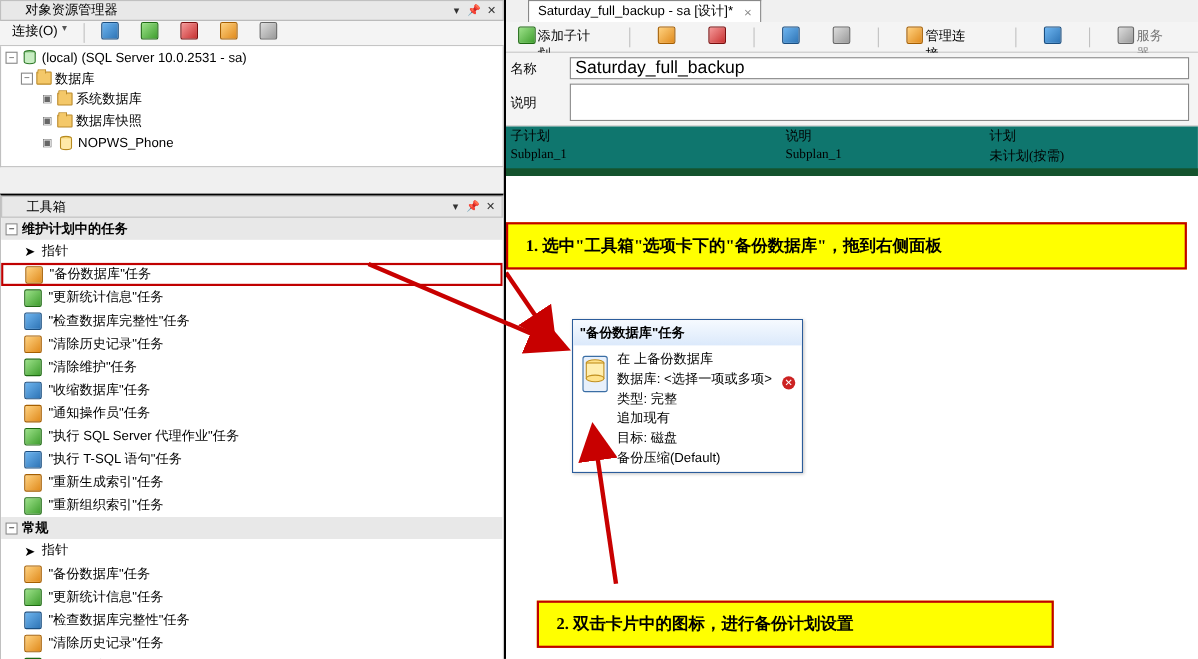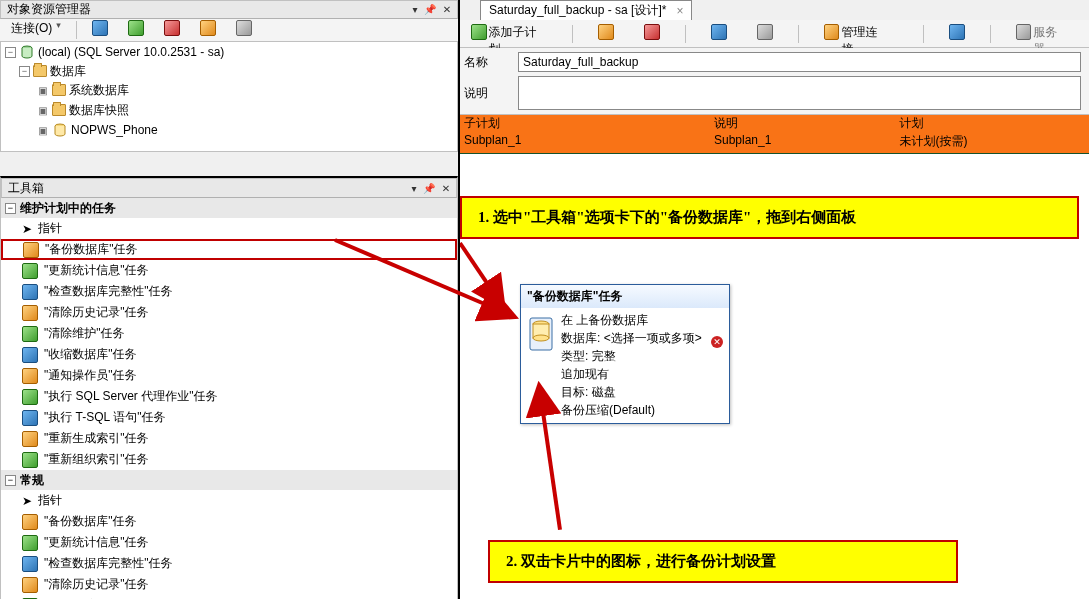--- a/index.html
+++ b/index.html
@@ -24,21 +24,21 @@
   border-right: 2px solid #000;
   display: flex;
   flex-direction: column;
   background: #f0f0f0;
 }
 .panel-header {
   display: flex;
   align-items: center;
   background: #e8e8e8;
   height: 20px;
-  padding: 0 2px 0 6px;
+  padding: 0 2px 0 22px;
   border: 1px solid #c0c0c0;
   border-bottom: 1px solid #b0b0b0;
 }
 .panel-title {
   flex: 1;
   font-size: 12px;
 }
 .panel-btn {
   width: 16px;
   height: 16px;
@@ -167,38 +167,39 @@
   border-bottom:1px solid #c0c0c0;
 }
 .form-label { font-size:12px; text-align:left; }
 .text-field {
   width:100%;
   height:20px;
   border:1px solid #888;
   background:#fff;
   padding:0 4px;
   font-family:inherit;
-  font-size:12px;
+  font-size:16px;
 }
 .text-area {
   width:100%;
   height:34px;
   border:1px solid #888;
   background:#fff;
   padding:2px 4px;
   resize:none;
   font-family:inherit;
   font-size:12px;
 }
 .subplan-grid {
   display:grid;
   grid-template-columns: 250px 1fr 1fr;
   padding:0 4px 2px 4px;
-  background:#f97316;
-  border-bottom:1px solid #14532d;
+  background:#0f766e;
+  border-bottom:7px solid #14532d;
+  font-family:Liberation Serif, serif;
 }
 .grid-head { font-size:12px; color:#000; height:18px; }
 .grid-cell { font-size:12px; color:#000; height:18px; }
 .canvas {
   flex:1;
   position:relative;
   background:#fff;
 }
 .callout {
   position:absolute;

